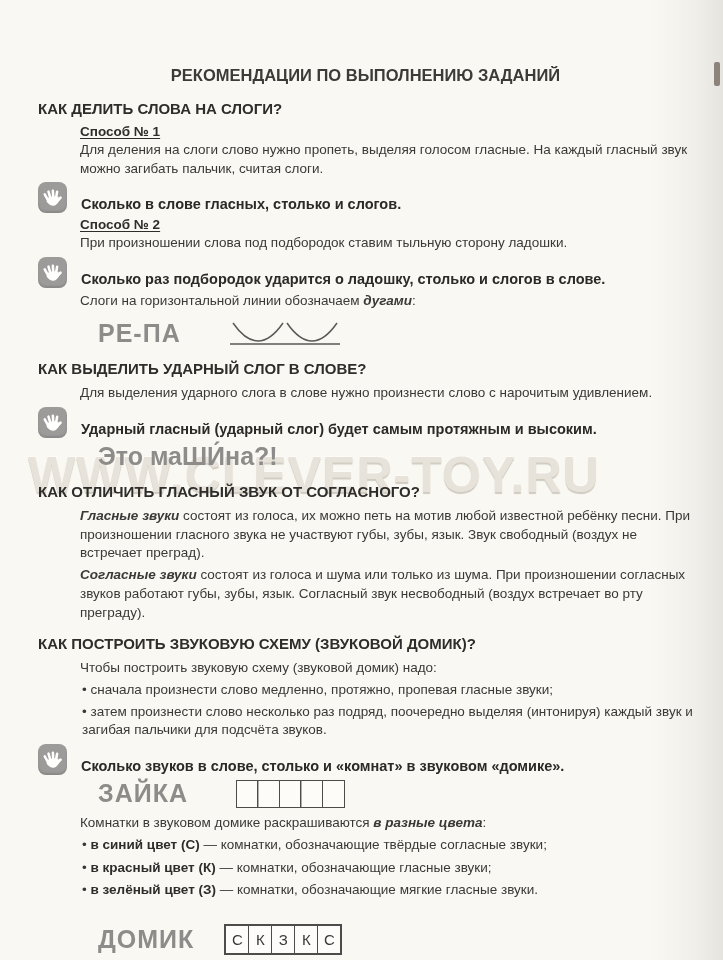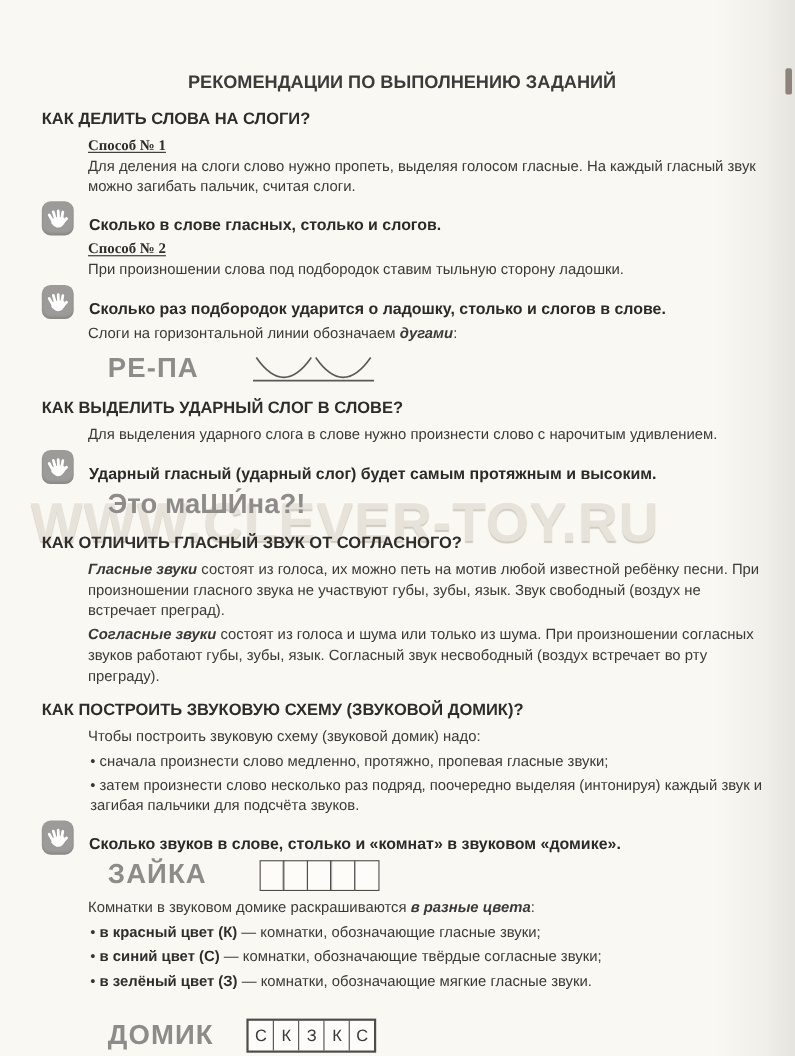--- a/index.html
+++ b/index.html
@@ -6,21 +6,21 @@
   .page{
     position:relative;width:723px;height:960px;overflow:hidden;
     background:linear-gradient(90deg,#faf8f2 0%,#faf8f2 90%,#f1efe9 96%,#e6e4de 100%);
     font-family:"Liberation Sans","DejaVu Sans",sans-serif;color:#3a3938;
   }
   .content{position:absolute;top:14px;left:0;right:0;z-index:1;padding:50px 30px 0 38px;}
   .title{text-align:center;font-weight:bold;font-size:16.5px;line-height:1.45;color:#3c3b39;margin:0 0 12px 0;}
   .h{font-weight:bold;font-size:15px;color:#2e2d2b;margin:12px 0 5px 0;line-height:1.25;}
   .ind{margin-left:42px;}
   .p{font-size:13.5px;line-height:1.4;margin:0 0 3px 0;}
-  .method{font-size:13.5px;font-weight:bold;color:#2e2d2b;text-decoration:underline;text-underline-offset:2px;margin:2px 0 2px 0;font-family:Liberation Serif, serif;}
+  .method{font-size:13.5px;font-weight:bold;color:#2e2d2b;text-decoration:underline;text-underline-offset:2px;margin:2px 0 2px 0;}
   .rule{display:flex;align-items:flex-end;gap:14px;margin:4px 0;}
   .hand-badge{flex:0 0 auto;width:29px;height:31px;border-radius:8px;background:#9c9b99;
     box-shadow:inset 0 -2px 2px rgba(0,0,0,.12);display:flex;align-items:center;justify-content:center;}
   .rule-text{font-size:14.5px;font-weight:bold;color:#2b2a28;line-height:1.25;}
   .bi{font-weight:bold;font-style:italic;}
   .bold{font-weight:bold;color:#2e2d2b;}
   .display{font-size:25px;font-weight:bold;color:#8d8c8a;letter-spacing:1px;white-space:nowrap;}
   .ex-row{display:flex;align-items:center;gap:48px;margin:2px 0 6px 60px;}
   .ex-row.arcs{align-items:flex-end;}
   .bullet{padding-left:2px;}
@@ -160,22 +160,22 @@
       <span class="cells">
         <span class="cell"></span>
         <span class="cell"></span>
         <span class="cell"></span>
         <span class="cell"></span>
         <span class="cell"></span>
       </span>
     </div>
     <div class="ind" style="margin-top:3px;">
       <div class="p"><span>Комнатки в звуковом домике раскрашиваются </span><span class="bi">в разные цвета</span><span>:</span></div>
+      <div class="p bullet"><span class="bold">в синий цвет (С)</span><span> — комнатки, обозначающие твёрдые согласные звуки;</span></div>
       <div class="p bullet" style="margin-top:4px;"><span class="bold">в красный цвет (К)</span><span> — комнатки, обозначающие гласные звуки;</span></div>
-      <div class="p bullet"><span class="bold">в синий цвет (С)</span><span> — комнатки, обозначающие твёрдые согласные звуки;</span></div>
       <div class="p bullet"><span class="bold">в зелёный цвет (З)</span><span> — комнатки, обозначающие мягкие гласные звуки.</span></div>
     </div>
     <div class="ex-row" style="gap:30px;margin-top:24px;">
       <span class="display">ДОМИК</span>
       <span class="dcells">
         <span class="dcell">С</span>
         <span class="dcell">К</span>
         <span class="dcell">З</span>
         <span class="dcell">К</span>
         <span class="dcell">С</span>

